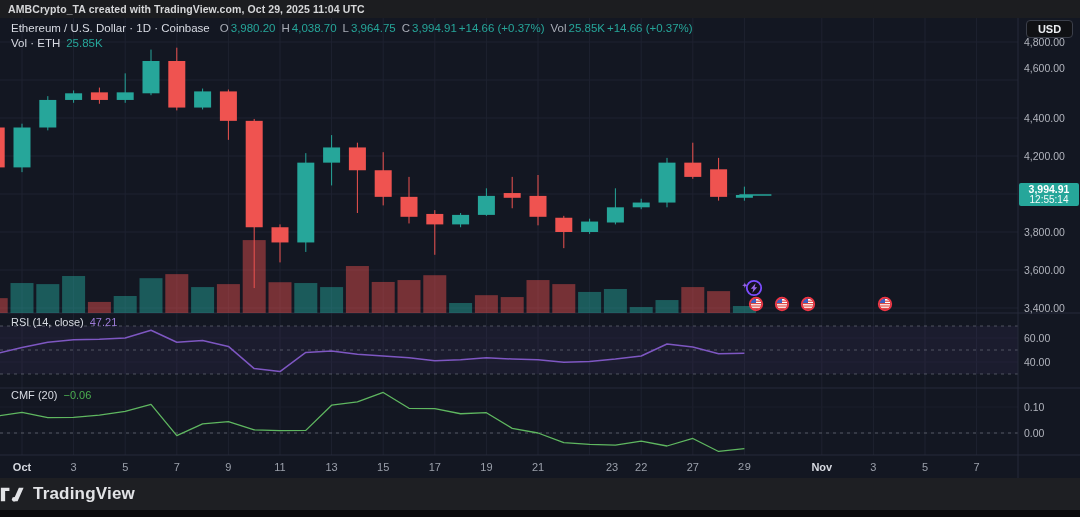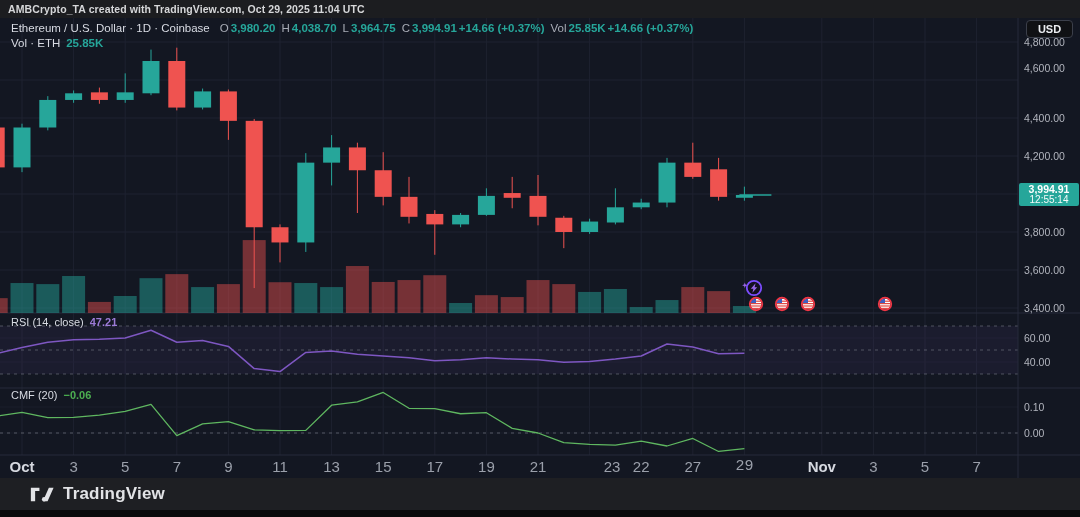--- a/index.html
+++ b/index.html
@@ -5,39 +5,39 @@
   html,body{margin:0;padding:0;background:#0c0e14;}
   .stage{position:relative;width:1080px;height:517px;background:#131722;overflow:hidden;
          font-family:"Liberation Sans",sans-serif;-webkit-font-smoothing:antialiased;}
   #chart-svg{position:absolute;left:0;top:0;z-index:1;}
   .attribution-bar{position:absolute;left:0;top:0;width:100%;height:18px;background:#1c1d20;
     color:#d6d7d9;font-size:10.5px;font-weight:700;line-height:18px;padding-left:8px;
     box-sizing:border-box;z-index:6;letter-spacing:.1px;}
   .legend{position:absolute;left:11px;z-index:4;font-size:11.5px;white-space:nowrap;color:#d1d4dc;}
   .legend .t{color:#d8dbe3;margin-right:4px;}
   .legend .k{color:#a8acb6;margin-left:6px;}
-  .legend .v{margin-left:2px;font-weight:700;}
+  .legend .v{margin-left:2px;font-weight:400;}
   .legend-1{top:22px;}
   .legend-2{top:37px;}
   .legend-rsi{top:316px;font-size:11px;}
   .legend-cmf{top:389px;font-size:11px;}
   #axis-labels{position:absolute;left:1024px;top:0;width:56px;height:478px;z-index:2;}
   #axis-labels .axlab{position:absolute;left:0;font-size:10.5px;color:#b2b5be;line-height:12px;}
   #time-labels{position:absolute;left:0;top:459px;width:1018px;height:18px;z-index:2;}
-  #time-labels span{position:absolute;transform:translateX(-50%);font-size:15px;color:#9ba0ab;line-height:16px;}
+  #time-labels span{position:absolute;transform:translateX(-50%);font-size:11px;color:#9ba0ab;line-height:16px;}
   #time-labels span.month{color:#d6d9e0;font-weight:700;}
   .usd-button{position:absolute;left:1026px;top:20px;width:47px;height:18px;background:#101114;
     border:1px solid #3b3f4a;border-radius:4px;color:#eceef2;font-size:11px;font-weight:700;
     text-align:center;line-height:17px;box-sizing:border-box;z-index:7;cursor:pointer;}
   .price-badge{position:absolute;left:1019px;width:60px;height:23px;border-radius:2px;
     color:#fff;text-align:center;z-index:5;}
   .price-badge .p{font-size:10.5px;font-weight:700;line-height:12px;}
   .price-badge .cd{font-size:10px;line-height:10px;opacity:.95;}
   .footer{position:absolute;left:0;bottom:7px;width:100%;height:32px;background:#1e1f23;z-index:6;
-    display:flex;align-items:center;padding-left:30px;box-sizing:border-box;}
+    display:flex;align-items:center;box-sizing:border-box;}
   .footer .brand{color:#e2e3e6;font-size:17px;font-weight:700;margin-left:9px;letter-spacing:.2px;}
   .footer-strip{position:absolute;left:0;bottom:0;width:100%;height:7px;background:#0a0a0c;z-index:6;}
 </style>
 </head>
 <body>
 
 <div class="stage">
 
   <svg id="chart-svg" width="1080" height="517">
     <defs>

